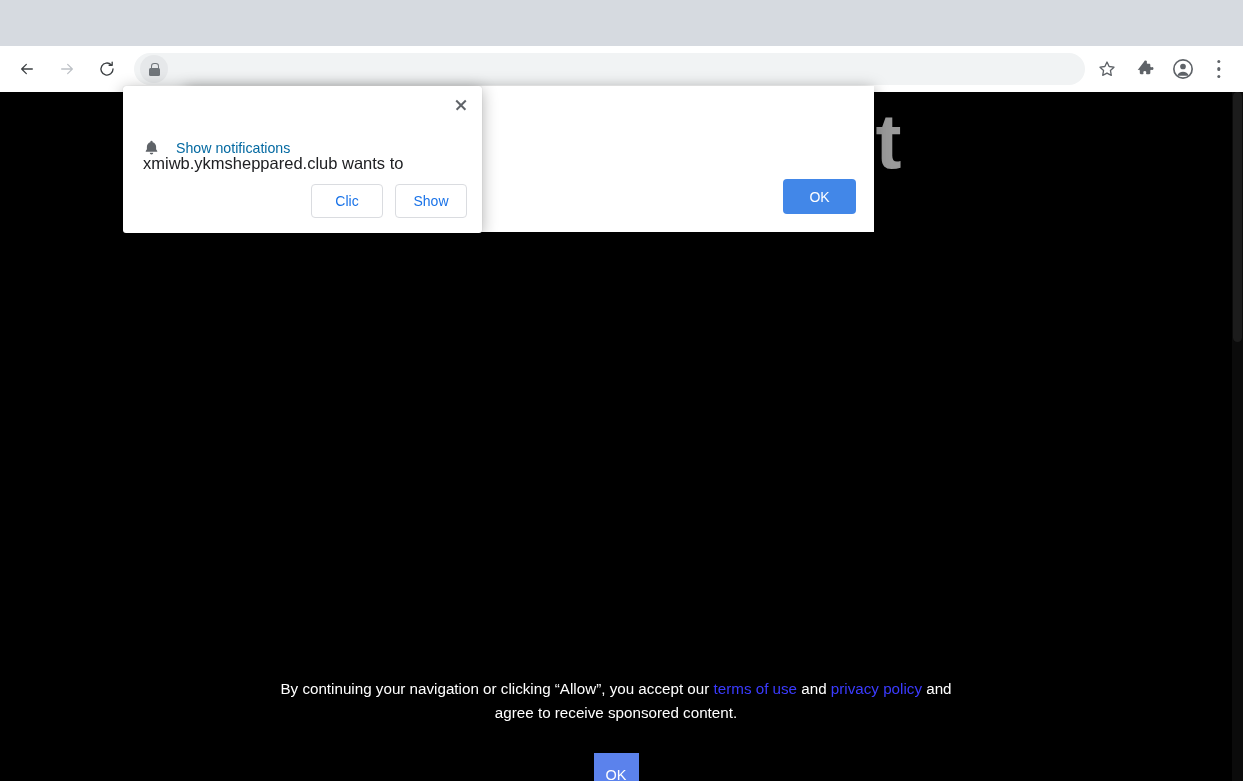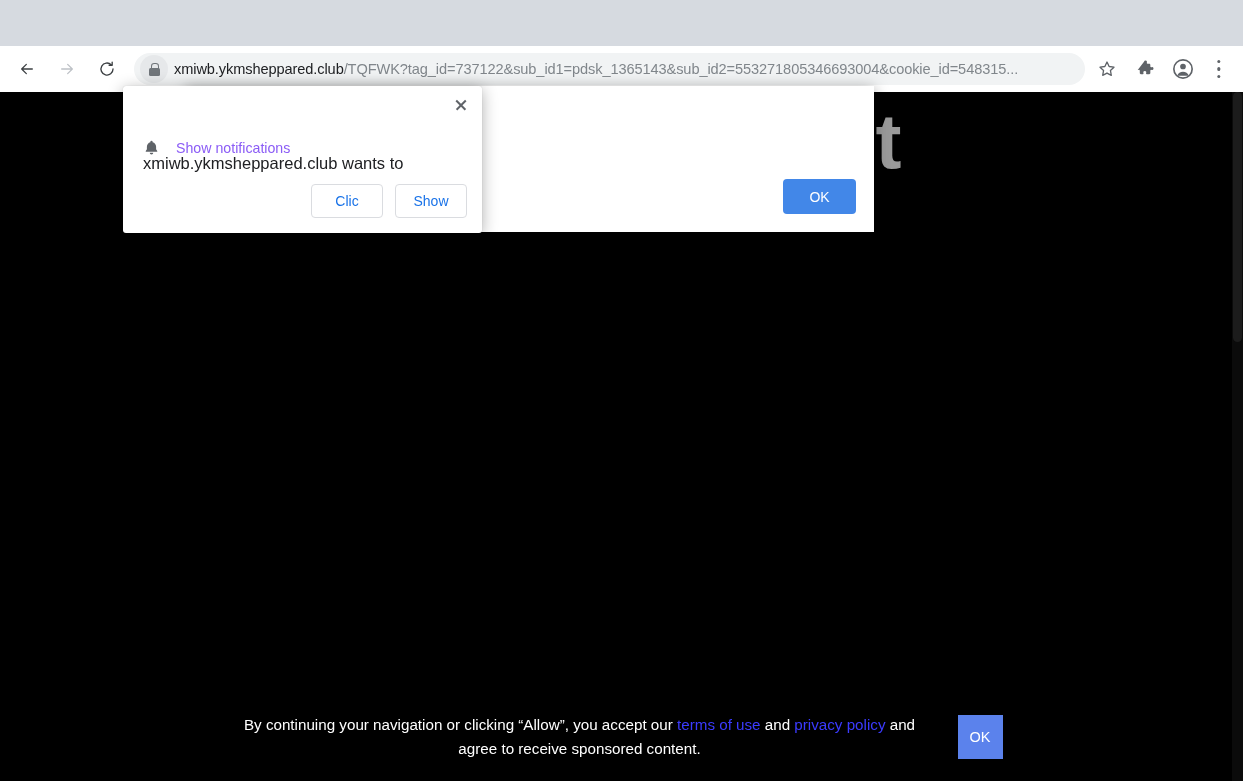--- a/index.html
+++ b/index.html
@@ -303,20 +303,21 @@
     position: absolute;
     left: 0; bottom: 0;
     width: 1232px;
     height: 88px;
     background: #000000;
     display: flex;
     align-items: center;
     justify-content: center;
     gap: 28px;
     padding: 0 40px;
+    flex-direction: column;
   }
   .consent-text {
     font-size: 15.2px;
     color: #ffffff;
     text-align: center;
     line-height: 1.55;
     max-width: 700px;
   }
   .consent-text a {
     color: #3b3bff;
@@ -415,21 +416,21 @@
     gap: 16px;
   }
   .bell-ico {
     width: 17px; height: 19px;
     position: relative;
     flex: 0 0 17px;
   }
 
   .perm-label {
     font-size: 14.2px;
-    color: #8b5cf6;
+    color: #0369a1;
     white-space: nowrap;
   }
 
   .perm-buttons {
     position: absolute;
     right: 15px; bottom: 15px;
     display: flex;
     gap: 12px;
   }
   .perm-btn {
@@ -469,21 +470,20 @@
       <svg class="reload-ico" viewBox="0 0 24 24">
         <path d="M20.5 12a8.5 8.5 0 1 1-2.6-6.1" fill="none" stroke="#3c4043" stroke-width="1.9" stroke-linecap="round"></path>
         <path d="M19.3 2.4v4.3h-4.3" fill="none" stroke="#3c4043" stroke-width="1.9" stroke-linecap="round" stroke-linejoin="round"></path>
       </svg>
     </div>
 
     <div class="omnibox">
       <span class="lock-chip">
         <span class="lock-ico"></span>
       </span>
-      <span class="url-text"><span class="host">xmiwb.ykmsheppared.club</span><span>/TQFWK?tag_id=737122&amp;sub_id1=pdsk_1365143&amp;sub_id2=553271805346693004&amp;cookie_id=548315...</span></span>
     </div>
 
     <div class="tbicon">
       <svg width="19" height="19" viewBox="0 0 24 24">
         <path d="M12 3.2l2.7 5.6 6.1.85-4.45 4.25 1.08 6.05L12 17.1l-5.43 2.85 1.08-6.05L3.2 9.65l6.1-.85z" fill="none" stroke="#5f6368" stroke-width="1.7" stroke-linejoin="round"></path>
       </svg>
     </div>
 
     <div class="tbicon">
       <svg width="20" height="20" viewBox="0 0 24 24">

